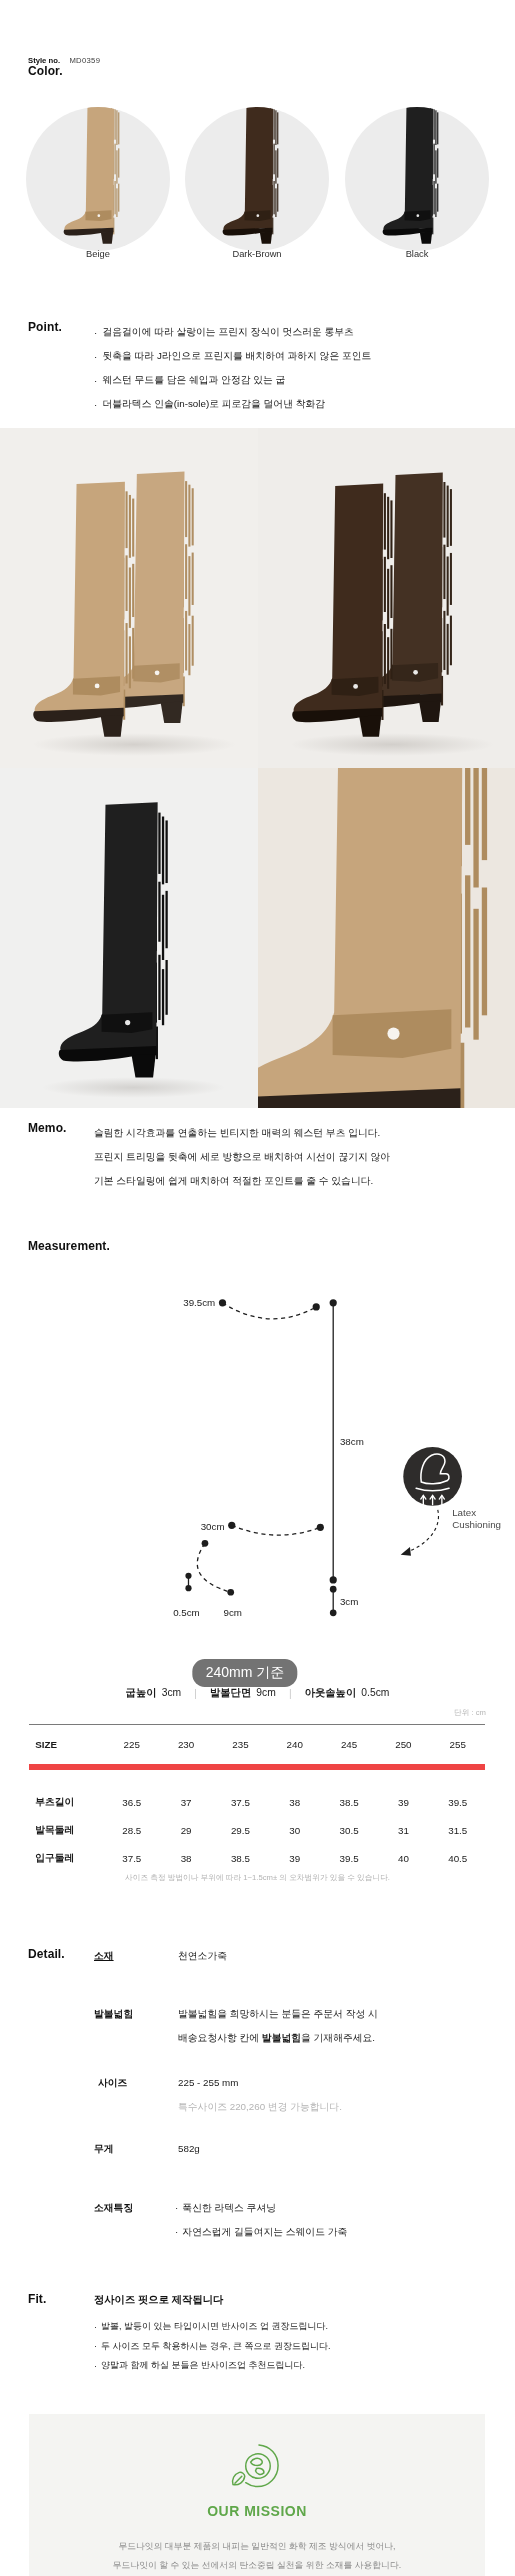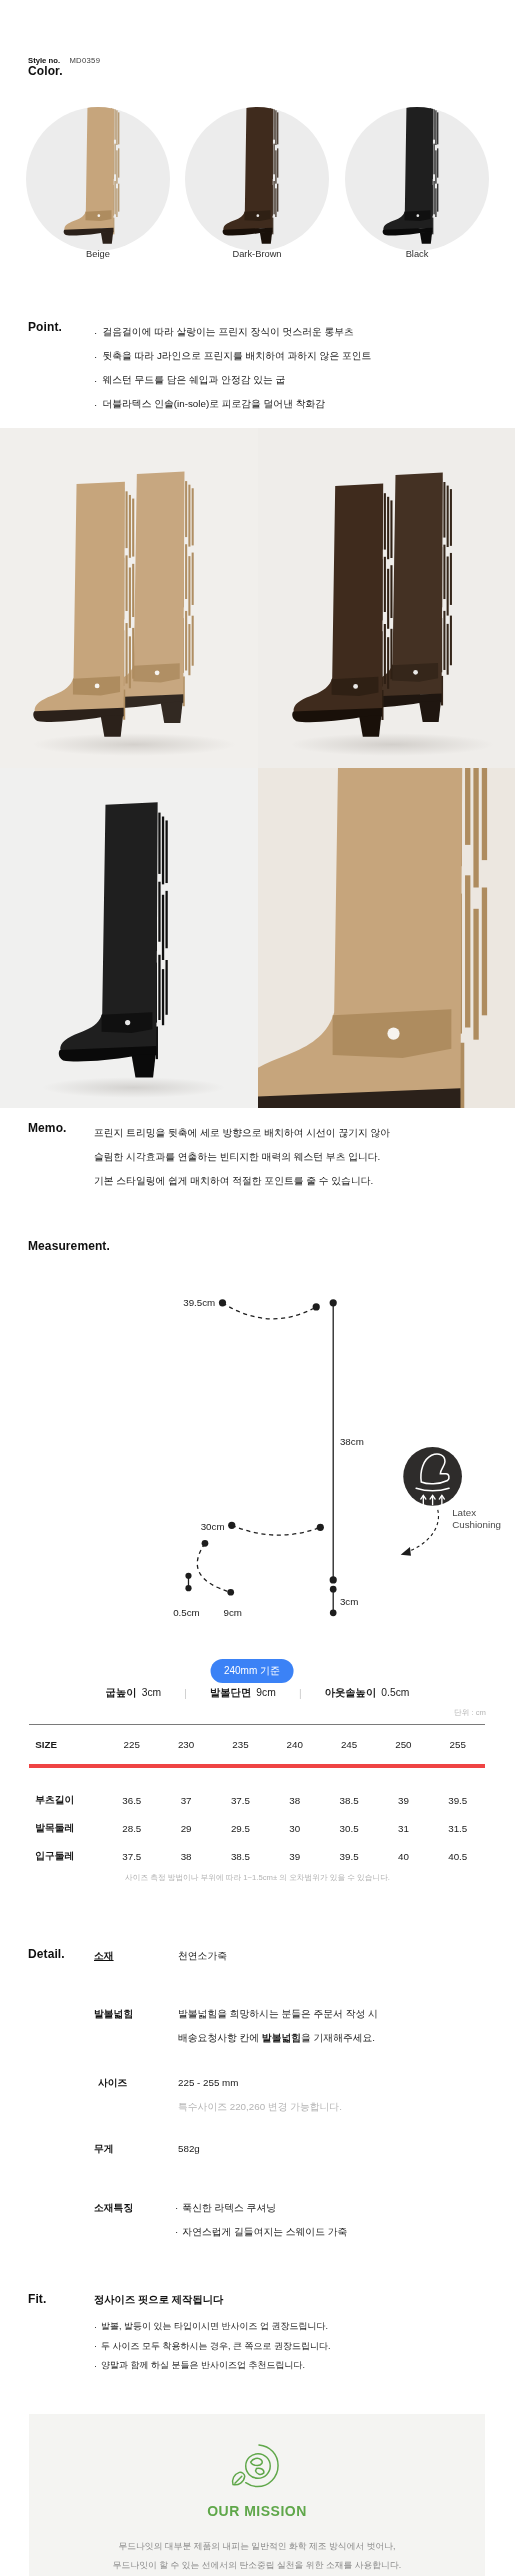--- a/index.html
+++ b/index.html
@@ -34,32 +34,32 @@
   .pt-list .row { height:24px; display:flex; align-items:center; }
   .pt-list .b { margin-right:5.2px; color:#161616; }
   .memo-lines .row { height:24px; display:flex; align-items:center; font-size:9.8px; color:#161616; }
 
   
   .photo-cell { width:258px; height:340px; overflow:hidden; }
   .ph-shadow { position:absolute; border-radius:50%;
     background:radial-gradient(ellipse at center, rgba(60,50,40,0.16), rgba(60,50,40,0) 70%); }
 
   
-  .meas-badge { top:1659px; left:252px; transform:translateX(-50%);
-    background:#3b82f6; color:#fff; font-size:10px; padding:5.2px 13.4px; border-radius:12.4px; }
+  .meas-badge { top:1659px; left:245px; transform:translateX(-50%);
+    background:#737373; color:#fff; font-size:14px; padding:5.2px 13.4px; border-radius:12.4px; }
   .meas-summary { top:1686px; left:0; width:515px; display:flex; justify-content:center;
-    align-items:center; gap:21px; font-size:10.3px; color:#1b1b1b; }
+    align-items:center; gap:11px; font-size:10.3px; color:#1b1b1b; }
   .meas-summary .sl { font-weight:bold; margin-right:5.2px; }
   .meas-summary .sep { color:#c9c9c9; font-weight:normal; padding:0 2.1px; }
   .unit-note { top:1708px; right:29px; font-size:7.7px; color:#b5b5b5; }
 
   
   table.size-tbl { top:1724px; left:29px; width:456px; border-collapse:collapse;
     position:absolute; font-size:9.8px; color:#1b1b1b; }
-  table.size-tbl thead tr { border-top:1px solid #7a7a7a; border-bottom:4px solid #ef4444; }
+  table.size-tbl thead tr { border-top:1px solid #7a7a7a; border-bottom:6px solid #ef4444; }
   table.size-tbl thead td { height:37px; }
   table.size-tbl tbody td { height:26px; }
   table.size-tbl tbody tr:first-child td { padding-top:19px; }
   table.size-tbl td.rl { text-align:left; padding-left:6.2px; font-weight:bold; width:72px; }
   table.size-tbl td.v { text-align:center; width:55px; }
   table.size-tbl thead td.rl { font-weight:bold; }
   table.size-tbl thead td.v { font-weight:normal; }
   .tbl-note { top:1873px; left:0; width:515px; text-align:center; font-size:7.7px; color:#b3b3b3; }
 
   
@@ -187,22 +187,22 @@
       </svg>
   </div>
   <div class="abs photo-cell" style="top:768px;left:258px;background:#ece7e0;">
     <svg class="boot-beige" style="position:absolute;left:-41px;top:-258px;" width="350" height="685" viewBox="0 0 230 450">
         <use href="#boot"></use>
       </svg>
   </div>
 
   <div class="abs sec-h" style="top:1121px;left:28px;">Memo.</div>
   <div class="abs memo-lines" style="top:1121px;left:94px;">
+    <div class="row">슬림한 시각효과를 연출하는 빈티지한 매력의 웨스턴 부츠 입니다.</div>
     <div class="row">프린지 트리밍을 뒷축에 세로 방향으로 배치하여 시선이 끊기지 않아</div>
-    <div class="row">슬림한 시각효과를 연출하는 빈티지한 매력의 웨스턴 부츠 입니다.</div>
     <div class="row">기본 스타일링에 쉽게 매치하여 적절한 포인트를 줄 수 있습니다.</div>
   </div>
 
   <div class="abs sec-h" style="top:1239px;left:28px;">Measurement.</div>
 
   <svg class="abs" style="top:1283px;left:0;" width="515" height="361" viewBox="0 0 1000 700">
     <use href="#boot" class="boot-grey" transform="translate(242,18) scale(2.35,2.1)"></use>
 
     <path d="M432,38 Q523,96 614,46" fill="none" stroke="#1d1d1d" stroke-width="2.5" stroke-dasharray="8 7"></path>
     <circle cx="432" cy="38" r="7" fill="#1d1d1d"></circle>

